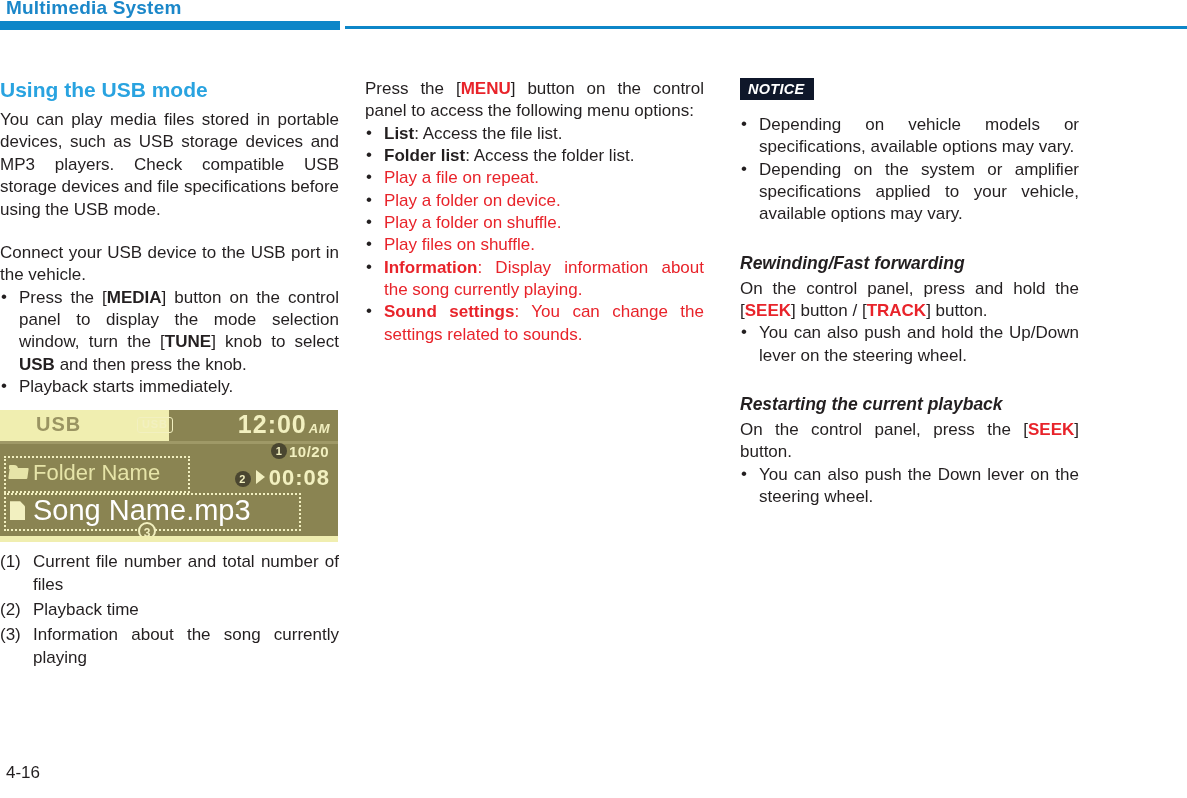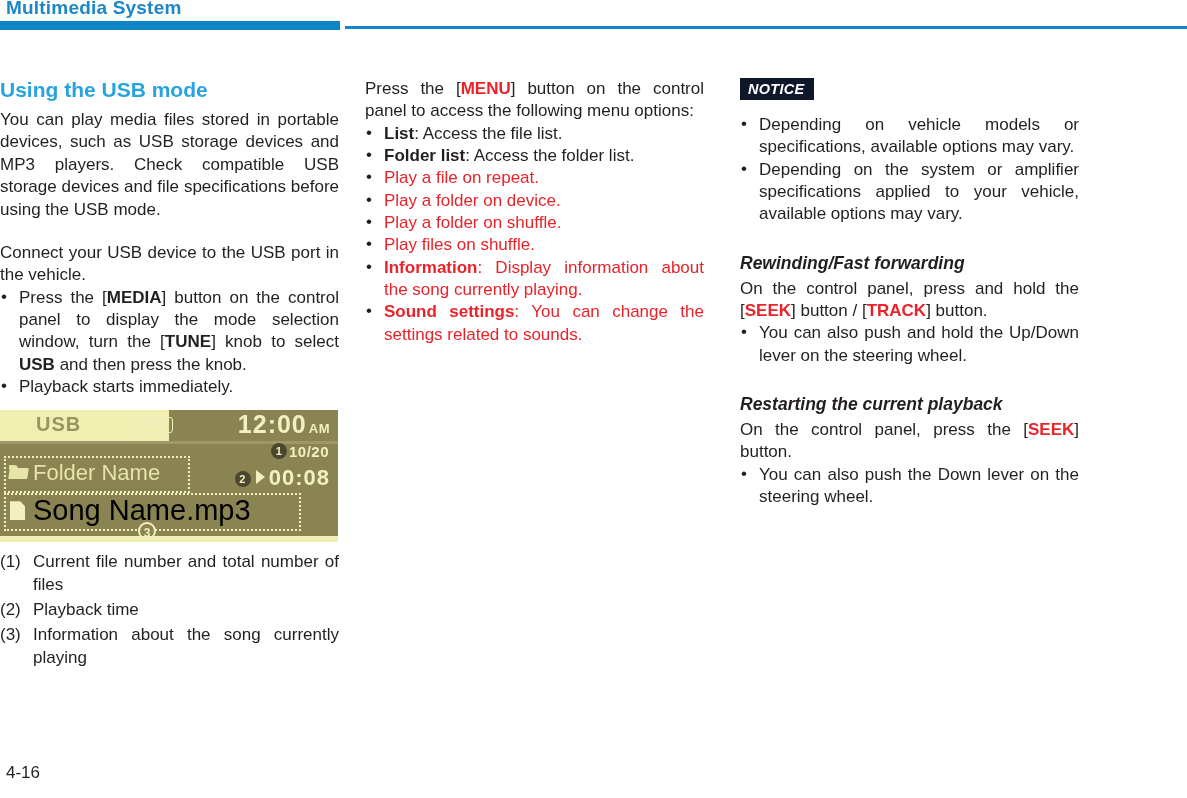--- a/index.html
+++ b/index.html
@@ -215,20 +215,21 @@
     font-size: 25px;
     font-weight: bold;
     color: #f2f0c0;
     letter-spacing: 1px;
     white-space: nowrap;
   }
   .disp-clock .ampm {
     font-size: 13px;
     letter-spacing: 0.5px;
     margin-left: 2px;
+    font-style: italic;
   }
   .disp-track {
     position: absolute;
     right: 9px;
     top: 33px;
     font-size: 15px;
     font-weight: bold;
     color: #f2f0c0;
     white-space: nowrap;
     letter-spacing: 0.5px;
@@ -290,21 +291,21 @@
     top: 50px;
     font-size: 22px;
     color: #e6e4a8;
     white-space: nowrap;
   }
   .disp-song-text {
     position: absolute;
     left: 33px;
     top: 85px;
     font-size: 29px;
-    color: #000000;
+    color: #ffffff;
     white-space: nowrap;
     line-height: 1.05;
   }
   .ico-folder {
     position: absolute;
     left: 9px;
     top: 55px;
     width: 19px;
     height: 15px;
   }

